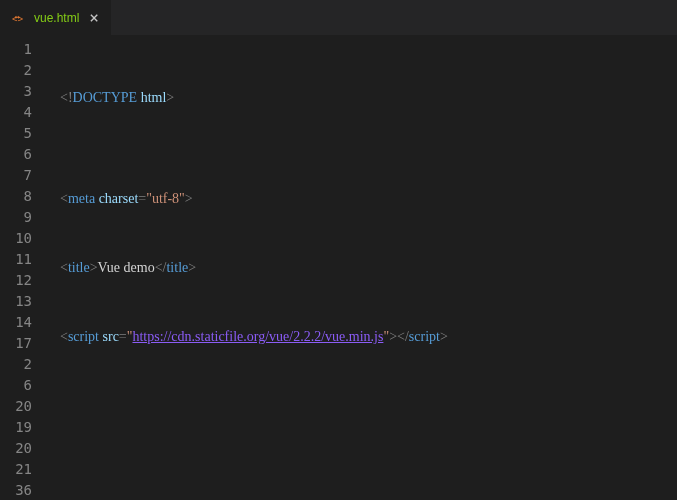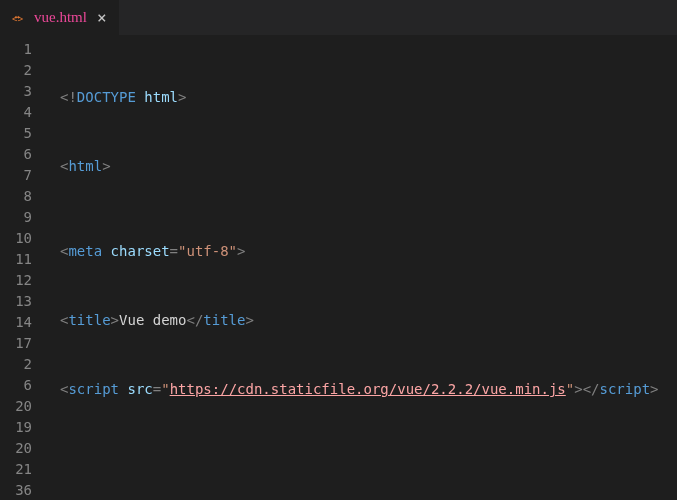--- a/index.html
+++ b/index.html
@@ -20,21 +20,21 @@
   }
   .tab {
     background: #1e1e1e;
     display: flex;
     align-items: center;
     padding: 0 10px 0 12px;
     gap: 8px;
     border-right: 1px solid #252526;
   }
   .tab-icon { display: flex; align-items: center; }
-  .tab-title { color: #ec4899; font-size: 15px; font-family: Liberation Serif, serif; }
+  .tab-title { color: #84cc16; font-size: 12px; font-family: Liberation Sans, sans-serif; }
   .tab-close { color: #c5c5c5; font-size: 16px; line-height: 1; cursor: pointer; padding: 2px; }
   .editor {
     display: flex;
     height: calc(100% - 35px);
   }
   .gutter {
     width: 50px;
     padding-top: 4px;
     text-align: right;
     color: #858585;
@@ -48,29 +48,30 @@
   }
   .code {
     flex: 1;
     padding-top: 4px;
     padding-left: 10px;
     white-space: pre;
   }
   .line {
     height: 21px;
     line-height: 21px;
+    font-family: Liberation Serif, serif;
   }
   
   .c-punct { color: #808080; }
   .c-tag { color: #569cd6; }
   .c-doctag { color: #569cd6; }
   .c-attr { color: #9cdcfe; }
   .c-str { color: #ce9178; }
   .c-text { color: #d4d4d4; }
-  .c-url { color: #fca5a5; text-decoration: underline; }
+  .c-url { color: #8b5cf6; text-decoration: underline; }
 </style>
 </head>
 <body>
 
 <div class="tab-bar">
   <div class="tab">
     <span class="tab-icon">
       <svg width="14" height="14" viewBox="0 0 16 16">
           <path fill="#e37933" d="M3 7l3-3v2h4V4l3 3-3 3V8H6v2L3 7z" transform="scale(0.6) translate(2,5)"></path>
           <path fill="#c05018" d="M1 2h14l-1.3 12L8 15.5 2.3 14 1 2z" opacity="0"></path>
@@ -104,21 +105,20 @@
       <div class="ln">20</div>
       <div class="ln">19</div>
       <div class="ln">20</div>
       <div class="ln">21</div>
       <div class="ln">36</div>
     </div>
   <div class="code">
 
     <div class="line"><span class="c-punct">&lt;!</span><span class="c-doctag">DOCTYPE</span><span> </span><span class="c-attr">html</span><span class="c-punct">&gt;</span></div>
 
-    <div class="line"><span class="c-punct">&lt;</span><span class="c-tag">html</span><span class="c-punct">&gt;</span></div>
 
 
     <div class="line"><span class="c-punct">&lt;</span><span class="c-tag">meta</span><span> </span><span class="c-attr">charset</span><span class="c-punct">=</span><span class="c-str">"utf-8"</span><span class="c-punct">&gt;</span></div>
 
     <div class="line"><span class="c-punct">&lt;</span><span class="c-tag">title</span><span class="c-punct">&gt;</span><span class="c-text">Vue demo</span><span class="c-punct">&lt;/</span><span class="c-tag">title</span><span class="c-punct">&gt;</span></div>
 
     <div class="line"><span class="c-punct">&lt;</span><span class="c-tag">script</span><span> </span><span class="c-attr">src</span><span class="c-punct">=</span><span class="c-str">"</span><span class="c-url">https://cdn.staticfile.org/vue/2.2.2/vue.min.js</span><span class="c-str">"</span><span class="c-punct">&gt;</span><span class="c-punct">&lt;/</span><span class="c-tag">script</span><span class="c-punct">&gt;</span></div>
 
     
 

